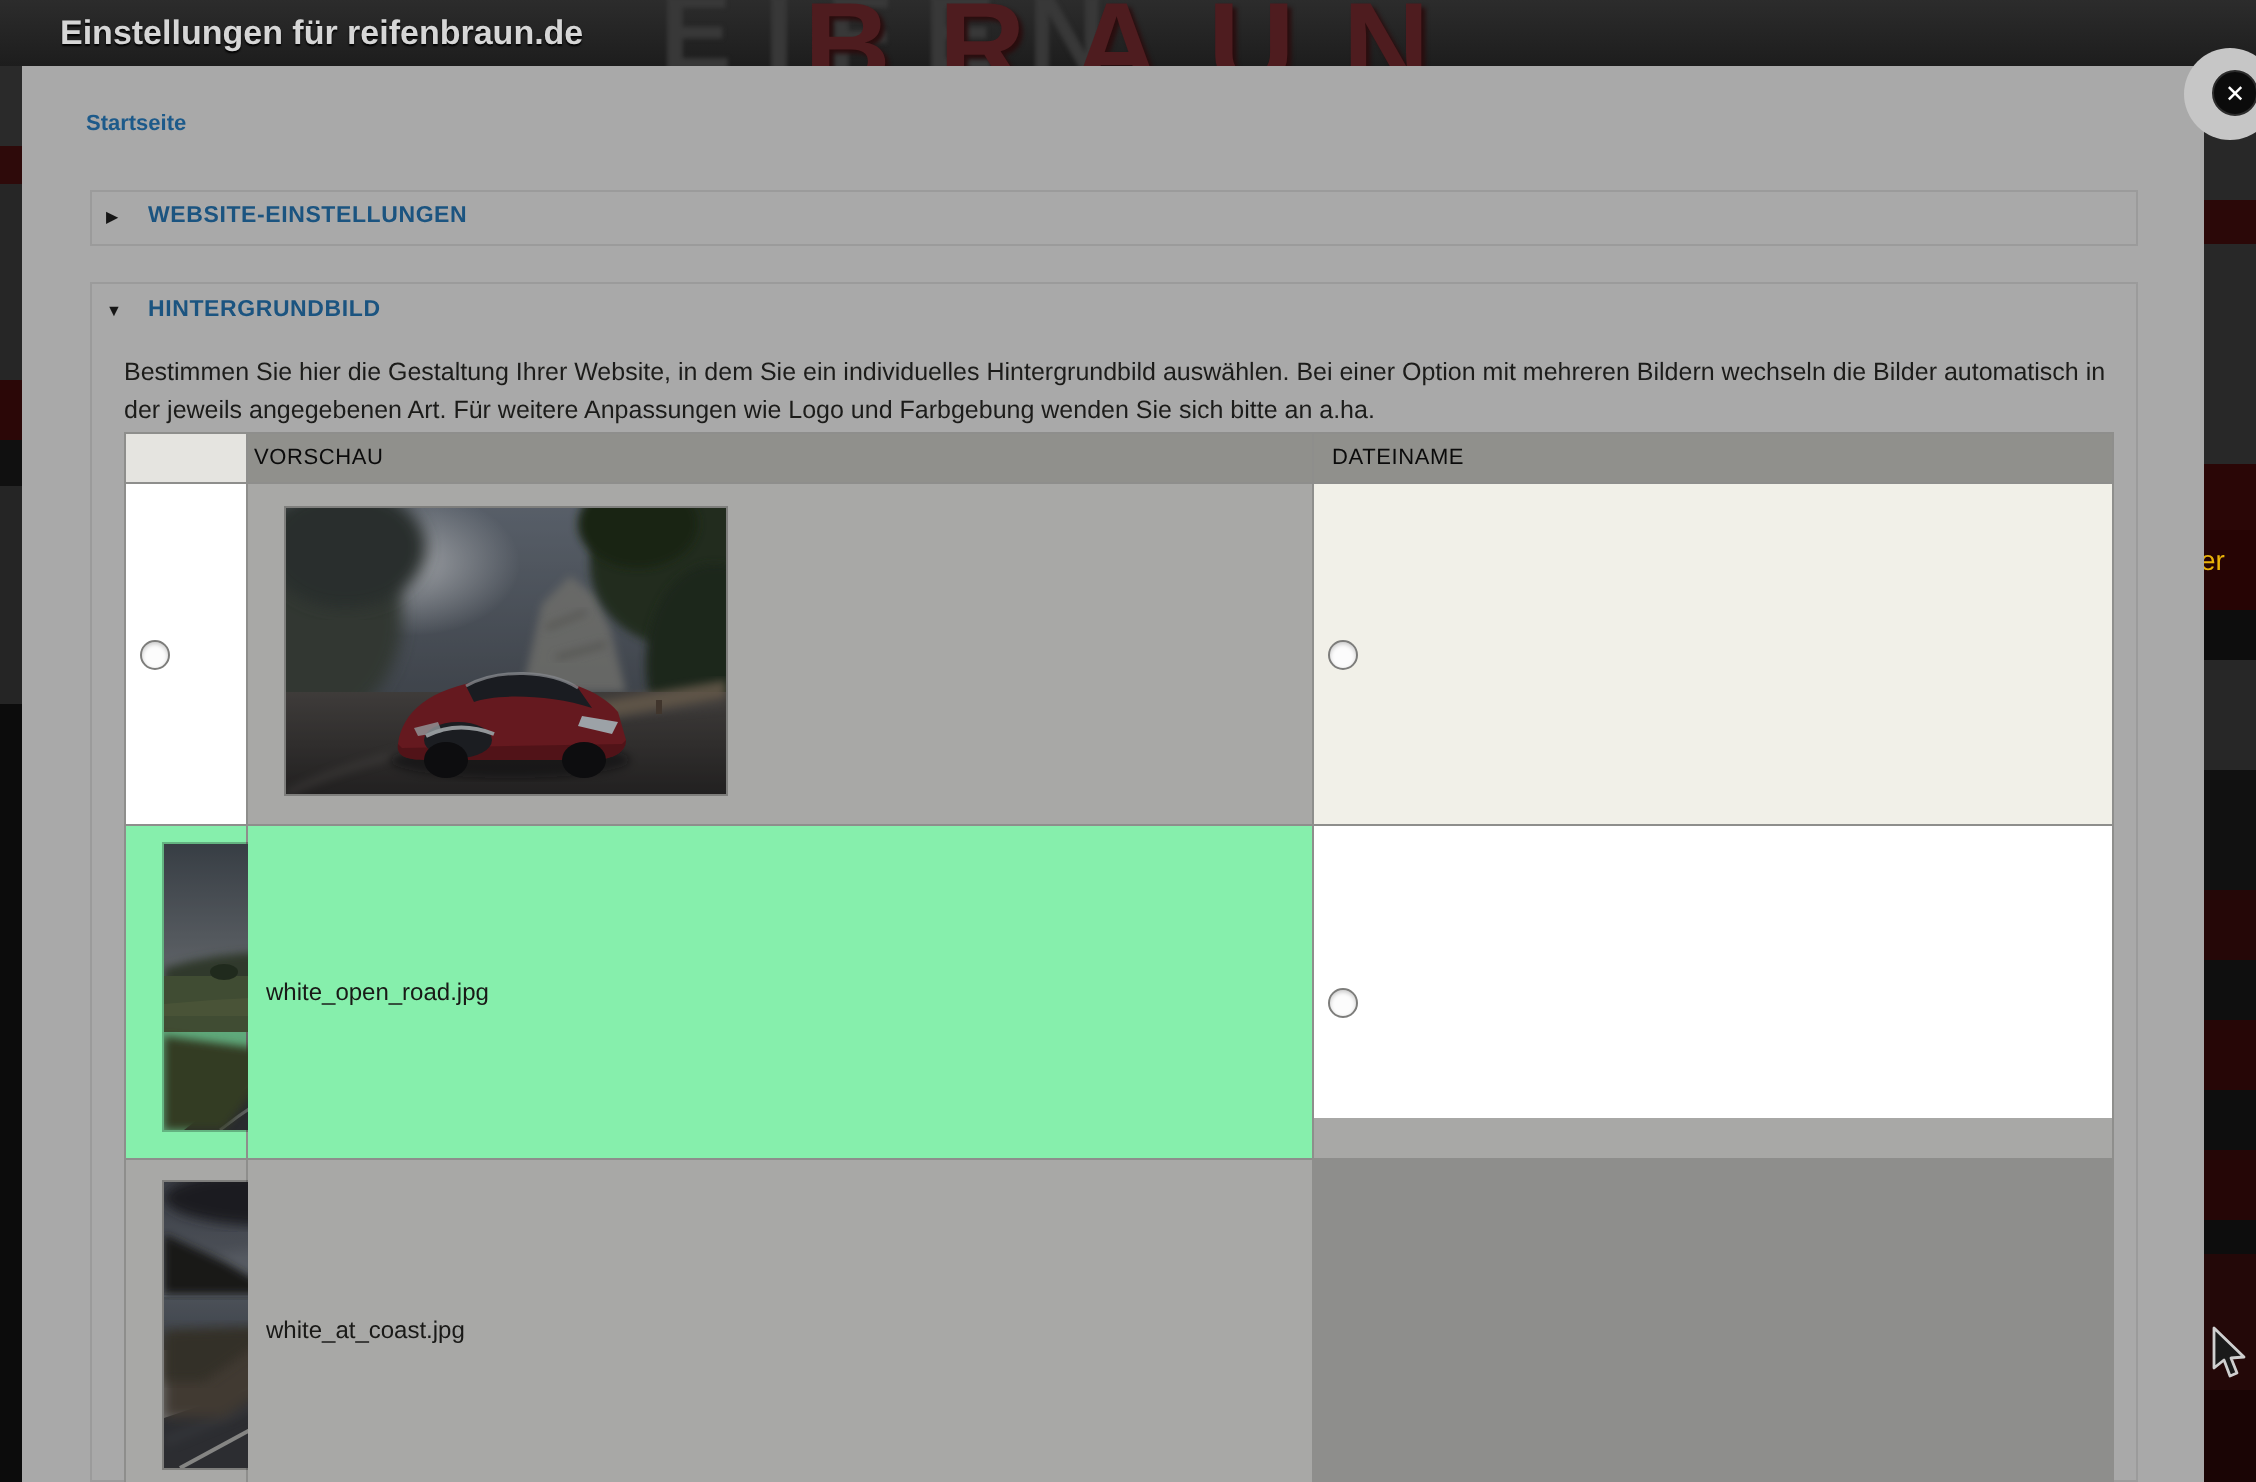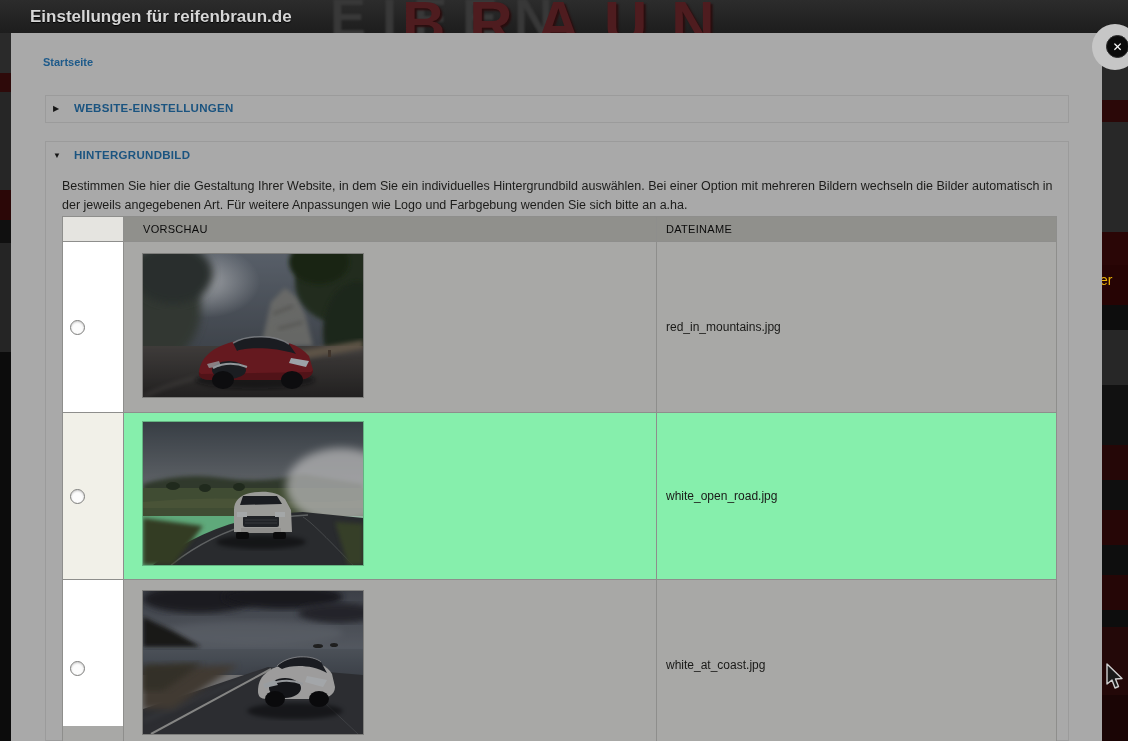--- a/index.html
+++ b/index.html
@@ -83,21 +83,21 @@
     position:absolute;left:16px;top:74px;width:995px;
     background:#8e8e8c;padding:1px;box-sizing:border-box;
     display:grid;grid-template-columns:60px 532px 1fr;
     grid-template-rows:24px 170px 166px 240px;gap:1px;
   }
   .th{
     background:#90908c;color:#0b0b0b;font-size:11px;letter-spacing:.3px;
     display:flex;align-items:center;
   }
   .th-radio{background:#e5e4e0;}
-  .th-preview{padding-left:19px;}
+  .th-preview{padding-left:3px;}
   .th-filename{padding-left:9px;}
   .cell{display:flex;}
   .row1-bg{background:#a8a8a6;}
   .row2-bg{background:#86efac;}
   .radio-cell{align-items:center;}
   .radio-cell.r1{background:#ffffff;}
   .radio-cell.r2{background:#f1f0e8;}
   .radio-cell.r3{background:linear-gradient(#ffffff 0 146px,#a8a8a6 146px);align-items:flex-start;}
   .radio-cell.r3 .radio-wrap{height:176px;display:flex;align-items:center;}
   .radio{
@@ -203,21 +203,20 @@
               <path d="M18,38 Q34,30 52,37" stroke="#cfd4d6" stroke-width="2" fill="none"></path>
               <path d="M96,28 L114,31 L111,37 L94,33 Z" fill="#dde6ea"></path>
               <path d="M12,34 L24,31 L26,36 L14,38 Z" fill="#cfd8da" opacity="0.8"></path>
               <ellipse cx="28" cy="50" rx="11" ry="9" fill="#101010"></ellipse>
               <ellipse cx="97" cy="50" rx="11" ry="9" fill="#101010"></ellipse>
             </g>
             <rect x="0" y="0" width="220" height="143" fill="#06080c" opacity="0.30"></rect>
           </svg>
         </div>
       </div>
-      <div class="cell filename-cell row1-bg">red_in_mountains.jpg</div>
 
       <div class="cell radio-cell r2">
         <span class="radio"></span>
       </div>
       <div class="cell preview-cell p2 row2-bg">
         <div class="thumb">
           <svg viewBox="0 0 220 143" xmlns="http://www.w3.org/2000/svg">
             <defs>
               <linearGradient id="s2sky" x1="0" y1="0" x2="0" y2="1">
                   <stop offset="0" stop-color="#4d565e"></stop>

